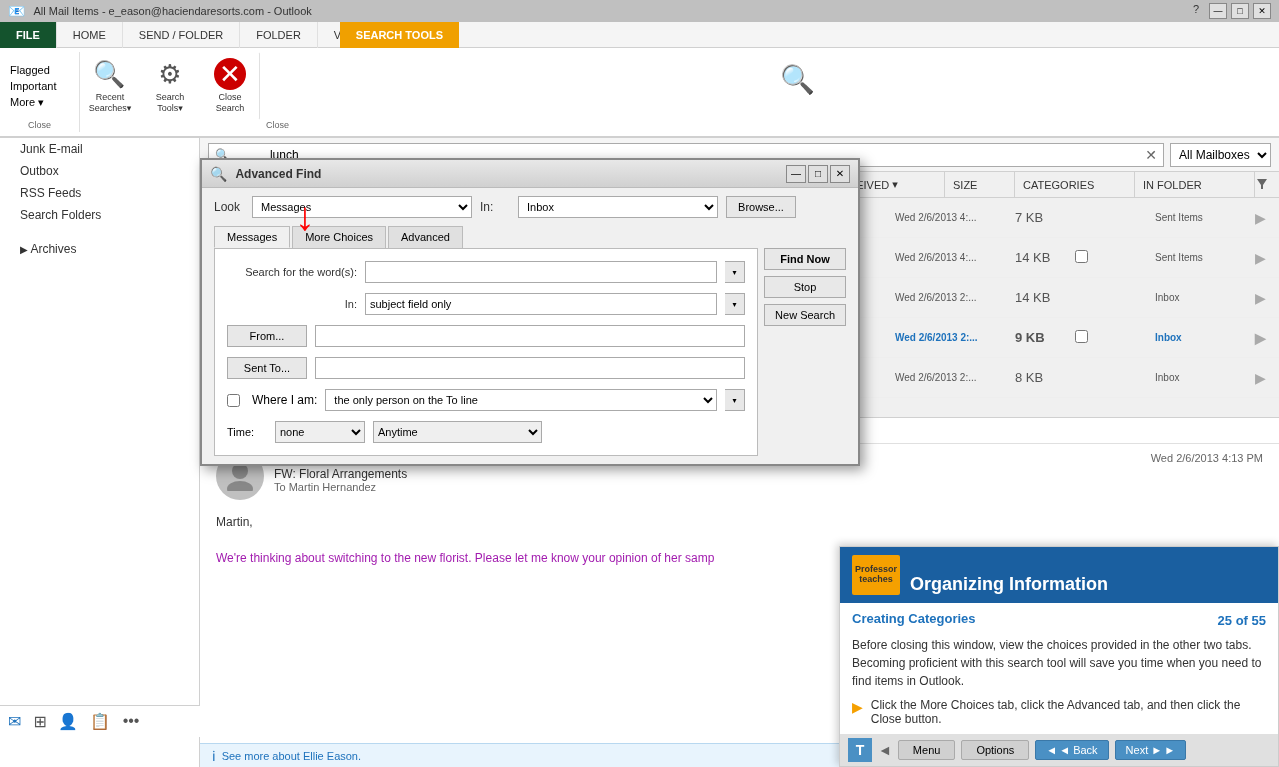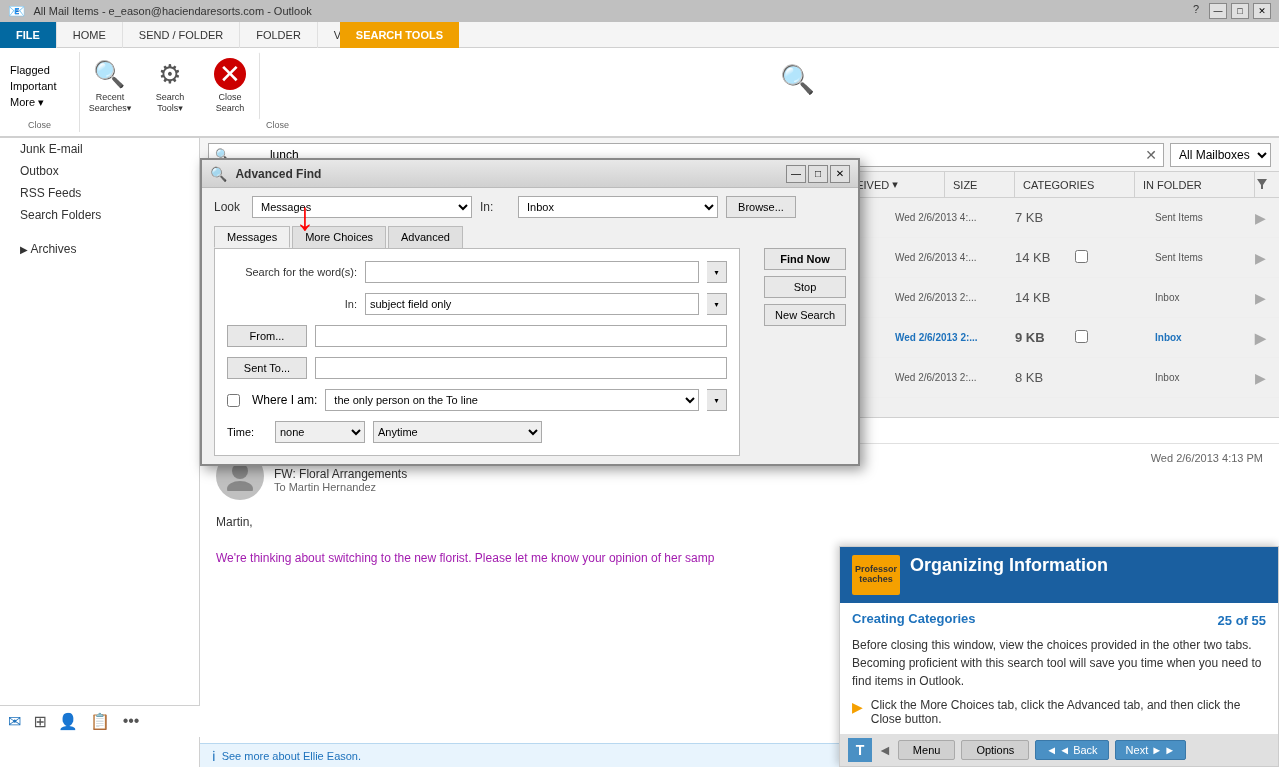--- a/index.html
+++ b/index.html
@@ -239,21 +239,21 @@
       background: #e8e8e8;
       font-size: 11px;
       cursor: pointer;
       min-width: 70px;
     }
     .find-now-btn { background: #e8e8e8; font-weight: bold; }
     .dialog-btns-col {
       display: flex;
       flex-direction: column;
       gap: 6px;
-      padding-left: 24px;
+      padding-left: 6px;
     }
     .dialog-inner { display: flex; }
     .dialog-form { flex: 1; }
     .dialog-checkbox { margin-right: 4px; }
     .time-row { display: flex; align-items: center; gap: 8px; }
     .time-label { min-width: 40px; font-size: 11px; }
     .time-select { width: 90px; height: 22px; border: 1px solid #aaa; font-size: 11px; }
     .time-select2 { width: 169px; height: 22px; border: 1px solid #aaa; font-size: 11px; }
 
     
@@ -285,21 +285,21 @@
       width: 440px;
       background: #fff;
       border: 1px solid #ccc;
       box-shadow: -2px -2px 8px rgba(0,0,0,0.2);
       z-index: 500;
     }
     .prof-header {
       background: #1a5fa0;
       color: #fff;
       display: flex;
-      align-items: flex-start;
+      align-items: flex-end;
       padding: 8px 12px;
       gap: 10px;
     }
     .prof-logo {
       width: 48px; height: 40px;
       background: #f5a000;
       display: flex; align-items: center; justify-content: center;
       font-size: 10px; font-weight: bold; color: #333;
       border-radius: 2px;
     }
@@ -356,21 +356,21 @@
       padding: 0 16px;
       height: 26px;
       display: flex;
       align-items: center;
       font-size: 11px;
       color: #333;
       cursor: pointer;
       border-right: 1px solid #e0e0e0;
     }
     .tab-item.active { background: #fff; font-weight: bold; }
-    .tab-item.file-tab { background: #0369a1; color: #fff; font-weight: bold; }
+    .tab-item.file-tab { background: #14532d; color: #fff; font-weight: bold; }
     .search-tools-tab {
       position: absolute;
       right: 820px;
       top: 0;
       background: #f0a000;
       color: #fff;
       font-size: 11px;
       font-weight: bold;
       height: 26px;
       display: flex;

